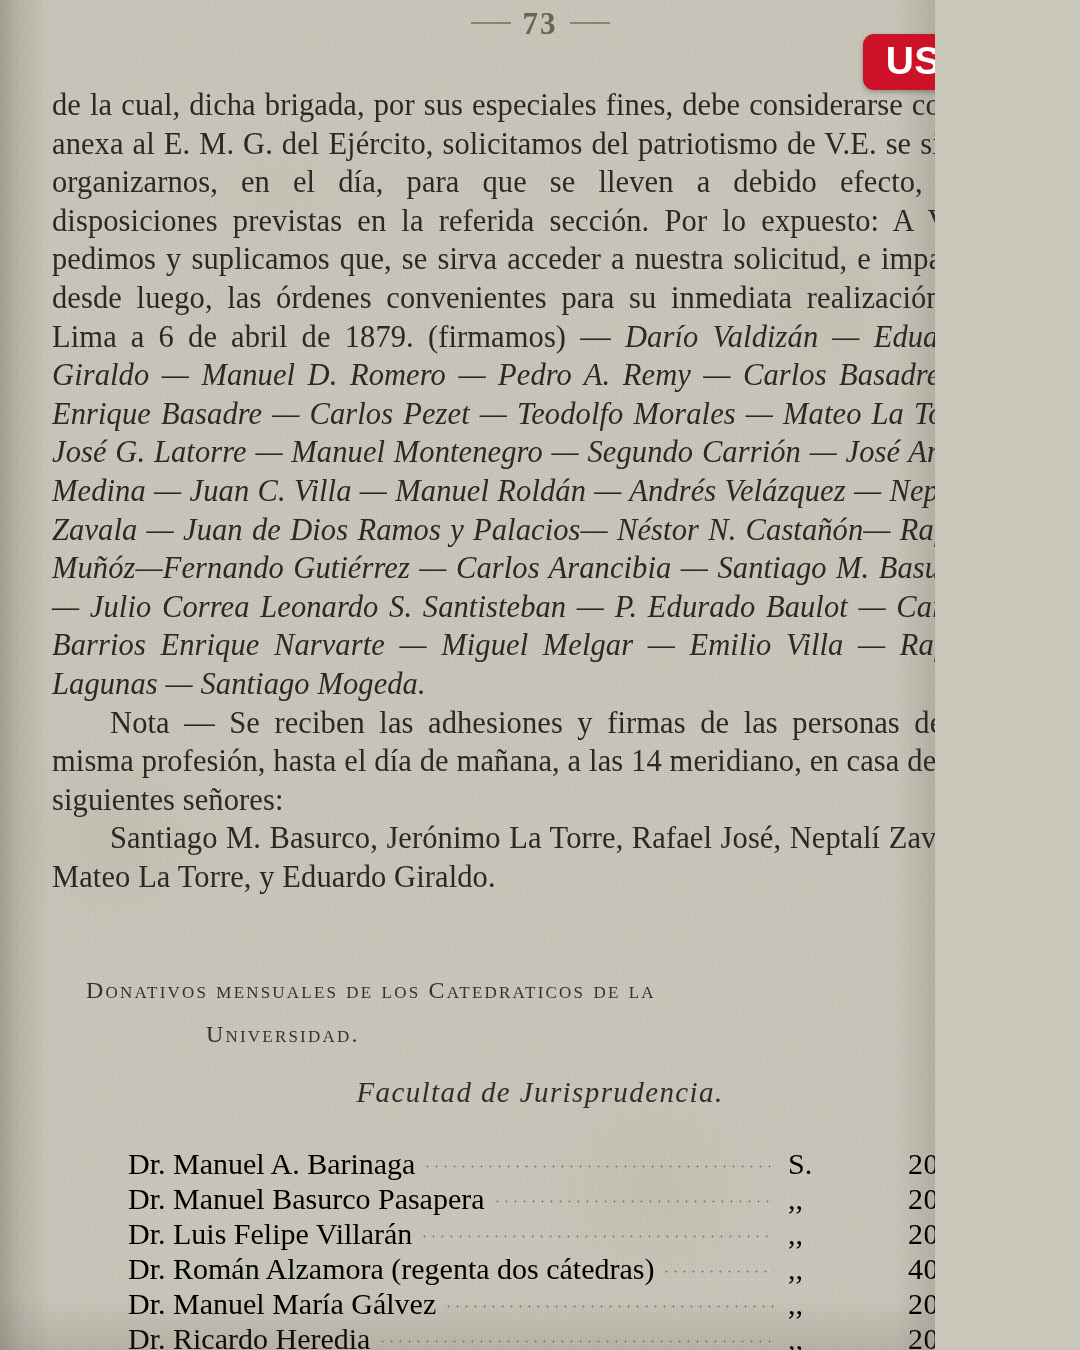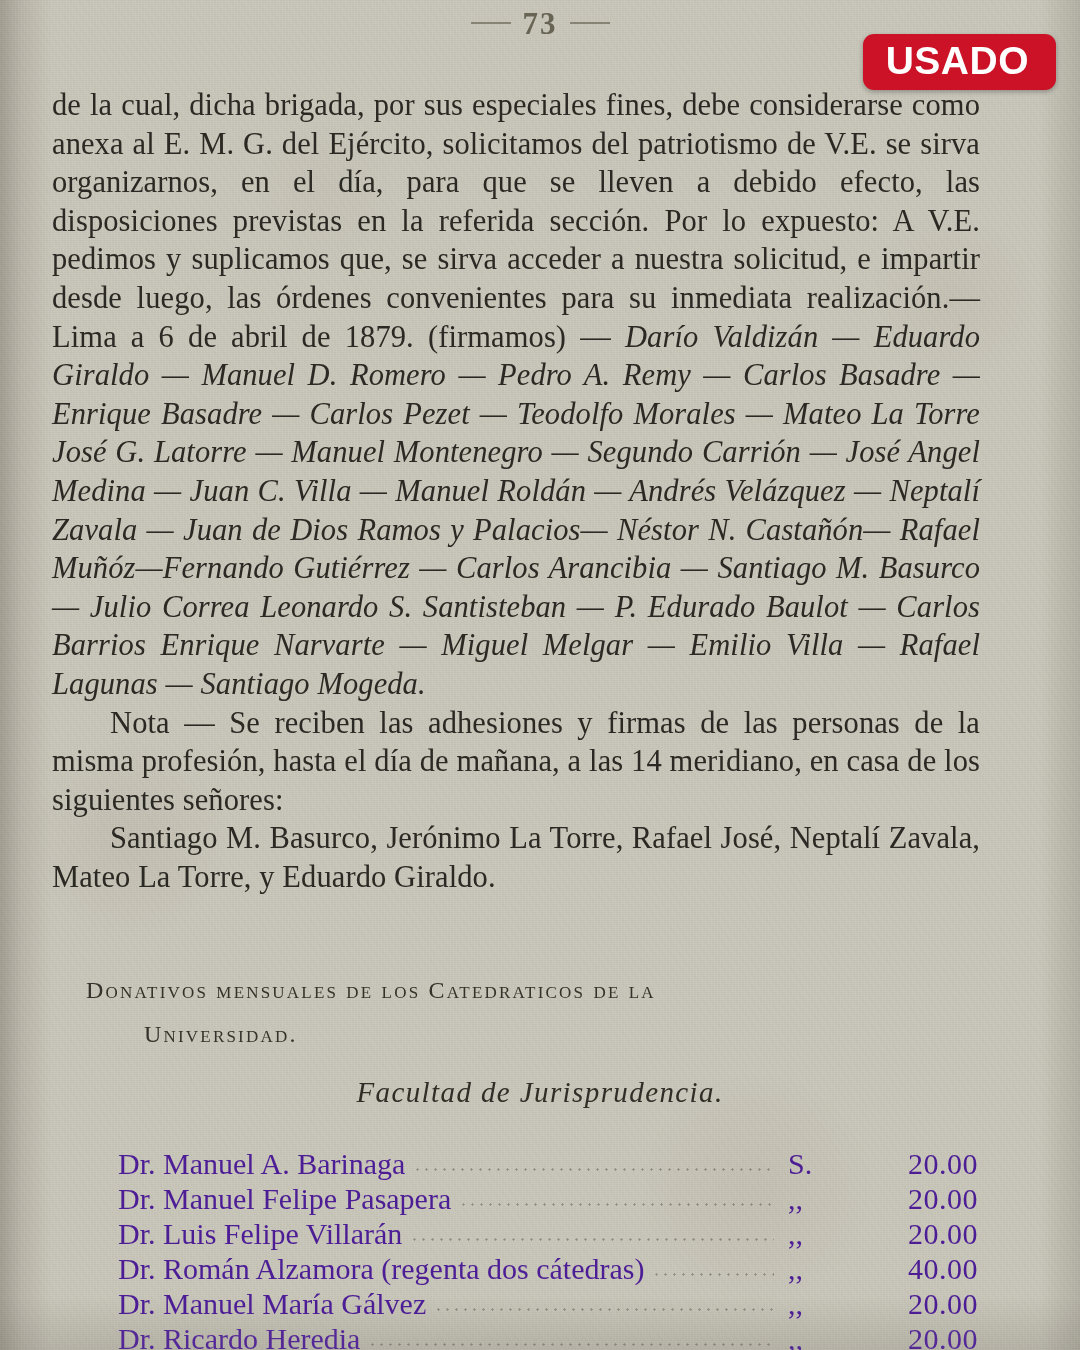--- a/index.html
+++ b/index.html
@@ -10,21 +10,21 @@
     width: 1080px;
     height: 1350px;
     overflow: hidden;
     background: #c9c6ba;
     font-family: "Liberation Serif", serif;
   }
 
   
   #page {
     position: relative;
-    width: 1080px;
+    width: 935px;
     height: 1350px;
     overflow: hidden;
     background:
       radial-gradient(ellipse 780px 520px at 46% 36%, rgba(255,253,245,0.40) 0%, rgba(255,253,245,0.0) 72%),
       linear-gradient(103deg, #b7b4a7 0px, #c3c0b3 26px, #cecbbf 70px, #cbc8bc 46%, #c6c3b6 72%, #bfbcaf 92%, #b2af a2 100%),
       #c7c4b8;
   }
   
   .gutter-shadow {
     position: absolute;
@@ -142,21 +142,21 @@
     position: absolute;
     left: 86px;
     top: 968px;
     width: 890px;
     font-size: 24px;
     line-height: 44px;
     font-variant: small-caps;
     letter-spacing: 2.2px;
     color: #35322b;
   }
-  .heading-sc .line2 { display: block; margin-left: 58px; }
+  .heading-sc .line2 { display: block; margin-left: 120px; }
 
   
   .faculty {
     position: absolute;
     left: 0; top: 1076px;
     width: 1080px;
     text-align: center;
     font-style: italic;
     font-size: 29px;
     letter-spacing: 1.4px;
@@ -165,26 +165,27 @@
 
   
   .donor-list {
     position: absolute;
     left: 118px;
     top: 1146px;
     width: 860px;
   }
   .donor-row {
     display: flex;
-    align-items: center;
+    align-items: flex-start;
     font-size: 30px;
     line-height: 35px;
     height: 35px;
-    color: #4c1d95;
+    color: #000000;
     white-space: nowrap;
+    margin-left: 10px;
   }
   .donor-name { flex: 0 0 auto; }
   .leader {
     flex: 1 1 auto;
     min-width: 8px;
     margin: 0 10px 0 8px;
     height: 1em;
     position: relative;
     overflow: hidden;
   }
@@ -244,21 +245,21 @@
     <div class="faculty">Facultad de Jurisprudencia.</div>
 
     <div class="donor-list">
       <div class="donor-row">
         <span class="donor-name">Dr. Manuel A. Barinaga</span>
         <span class="leader"></span>
         <span class="cur">S.</span>
         <span class="amount">20.00</span>
       </div>
       <div class="donor-row">
-        <span class="donor-name">Dr. Manuel Felipe Pasapera</span>
+        <span class="donor-name">Dr. Manuel Basurco Pasapera</span>
         <span class="leader"></span>
         <span class="cur">,,</span>
         <span class="amount">20.00</span>
       </div>
       <div class="donor-row">
         <span class="donor-name">Dr. Luis Felipe Villarán</span>
         <span class="leader"></span>
         <span class="cur">,,</span>
         <span class="amount">20.00</span>
       </div>

